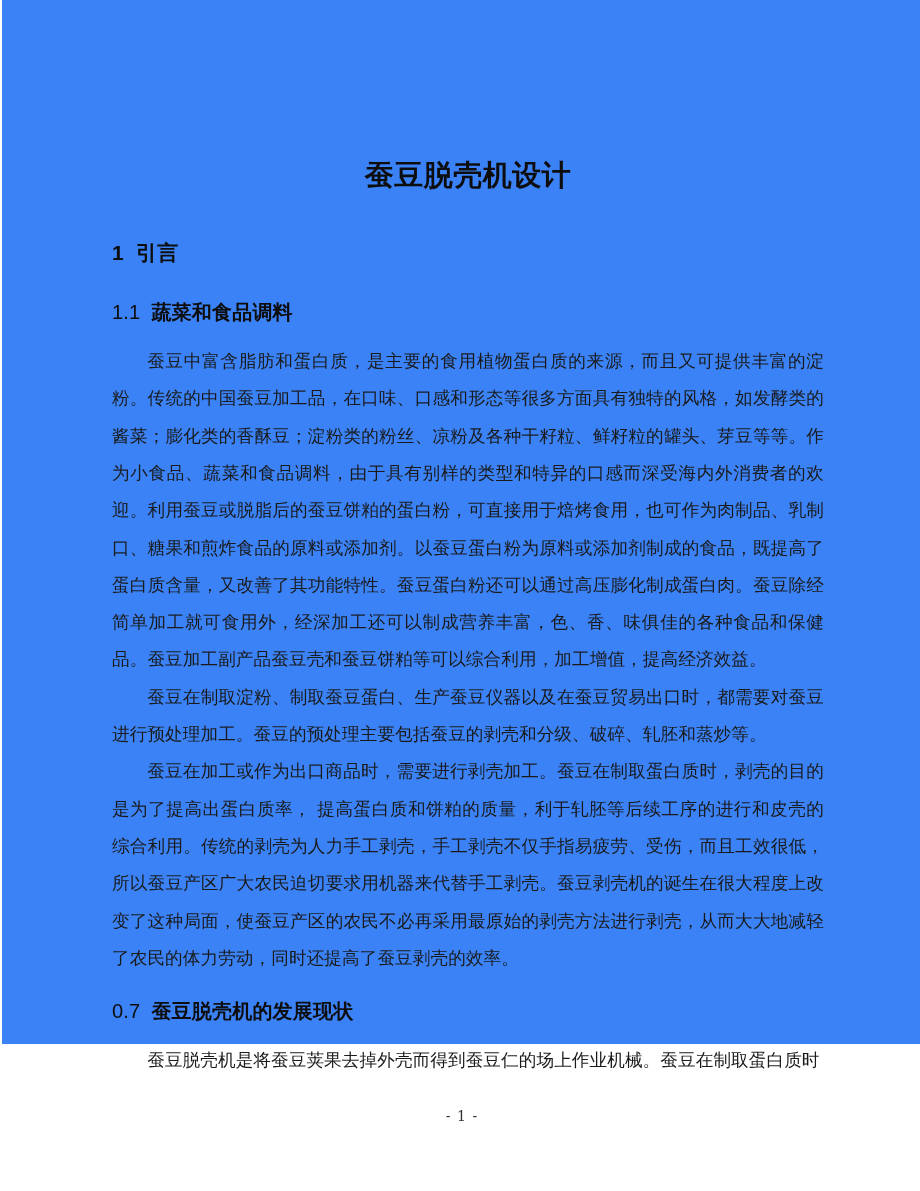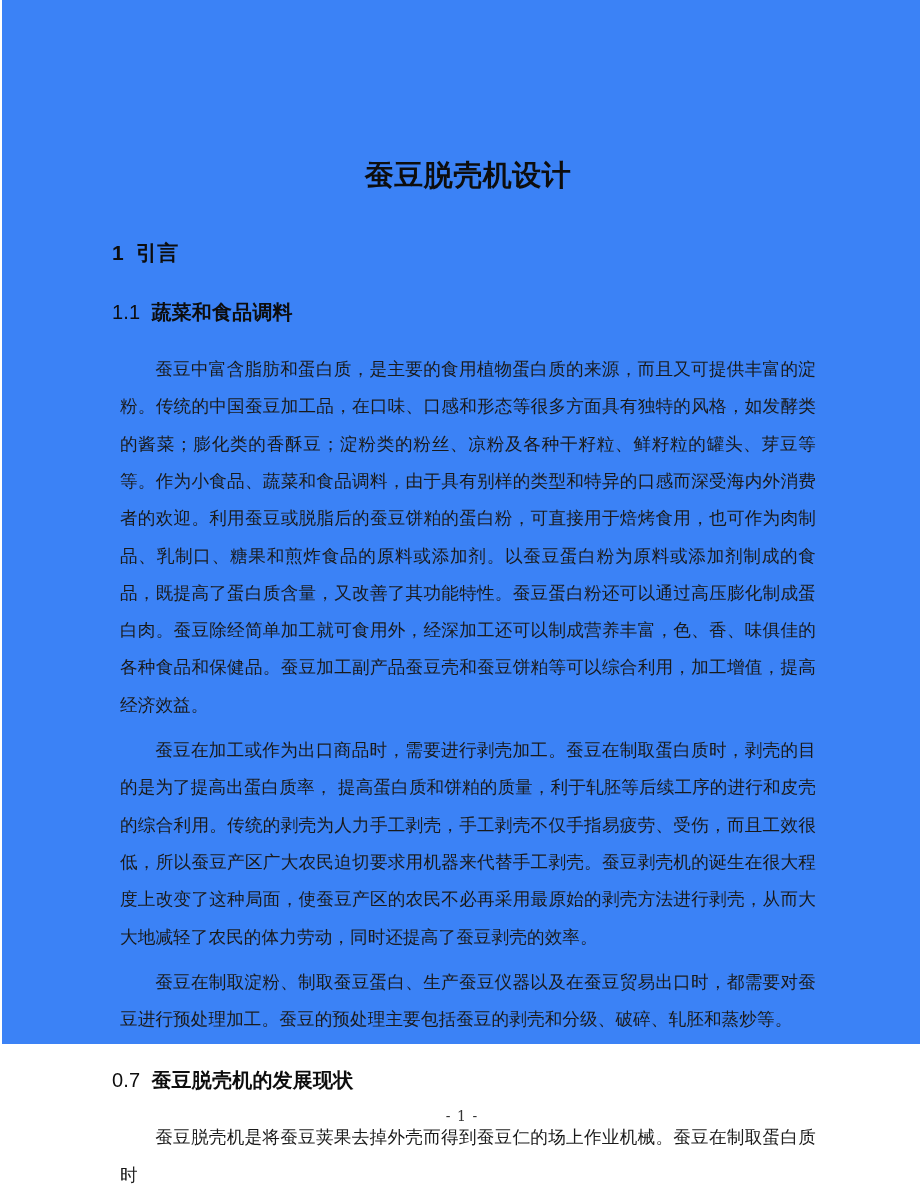--- a/index.html
+++ b/index.html
@@ -79,21 +79,21 @@
   }
   .h2.tight {
     padding-top: 22px;
   }
 
   
   .para {
     font-family: "DejaVu Serif", "Liberation Serif", serif;
     font-size: 17.6px;
     line-height: 37.3px;
-    margin: 8px;
+    margin: 0;
     text-align: justify;
     text-justify: inter-ideograph;
     text-indent: 2em;
     color: #1a1a1a;
     letter-spacing: 0.1px;
   }
   .para.first {
     padding-top: 18px;
   }
   .para + .para {
@@ -124,23 +124,23 @@
     <h2 class="h1">
       <span class="num">1</span><span>引言</span>
     </h2>
 
     <h3 class="h2">
       <span class="num">1.1</span><span>蔬菜和食品调料</span>
     </h3>
 
     <p class="para first">蚕豆中富含脂肪和蛋白质，是主要的食用植物蛋白质的来源，而且又可提供丰富的淀粉。传统的中国蚕豆加工品，在口味、口感和形态等很多方面具有独特的风格，如发酵类的酱菜；膨化类的香酥豆；淀粉类的粉丝、凉粉及各种干籽粒、鲜籽粒的罐头、芽豆等等。作为小食品、蔬菜和食品调料，由于具有别样的类型和特异的口感而深受海内外消费者的欢迎。利用蚕豆或脱脂后的蚕豆饼粕的蛋白粉，可直接用于焙烤食用，也可作为肉制品、乳制口、糖果和煎炸食品的原料或添加剂。以蚕豆蛋白粉为原料或添加剂制成的食品，既提高了蛋白质含量，又改善了其功能特性。蚕豆蛋白粉还可以通过高压膨化制成蛋白肉。蚕豆除经简单加工就可食用外，经深加工还可以制成营养丰富，色、香、味俱佳的各种食品和保健品。蚕豆加工副产品蚕豆壳和蚕豆饼粕等可以综合利用，加工增值，提高经济效益。</p>
 
+    <p class="para">蚕豆在制取淀粉、制取蚕豆蛋白、生产蚕豆仪器以及在蚕豆贸易出口时，都需要对蚕豆进行预处理加工。蚕豆的预处理主要包括蚕豆的剥壳和分级、破碎、轧胚和蒸炒等。</p>
+
     <p class="para">蚕豆在加工或作为出口商品时，需要进行剥壳加工。蚕豆在制取蛋白质时，剥壳的目的是为了提高出蛋白质率，  提高蛋白质和饼粕的质量，利于轧胚等后续工序的进行和皮壳的综合利用。传统的剥壳为人力手工剥壳，手工剥壳不仅手指易疲劳、受伤，而且工效很低，所以蚕豆产区广大农民迫切要求用机器来代替手工剥壳。蚕豆剥壳机的诞生在很大程度上改变了这种局面，使蚕豆产区的农民不必再采用最原始的剥壳方法进行剥壳，从而大大地减轻了农民的体力劳动，同时还提高了蚕豆剥壳的效率。</p>
-
-    <p class="para">蚕豆在制取淀粉、制取蚕豆蛋白、生产蚕豆仪器以及在蚕豆贸易出口时，都需要对蚕豆进行预处理加工。蚕豆的预处理主要包括蚕豆的剥壳和分级、破碎、轧胚和蒸炒等。</p>
 
     <h3 class="h2 tight">
       <span class="num">0.7</span><span>蚕豆脱壳机的发展现状</span>
     </h3>
 
     <p class="para first">蚕豆脱壳机是将蚕豆荚果去掉外壳而得到蚕豆仁的场上作业机械。蚕豆在制取蛋白质时</p>
 
   </div>
 
   <div class="footer">- 1 -</div>

